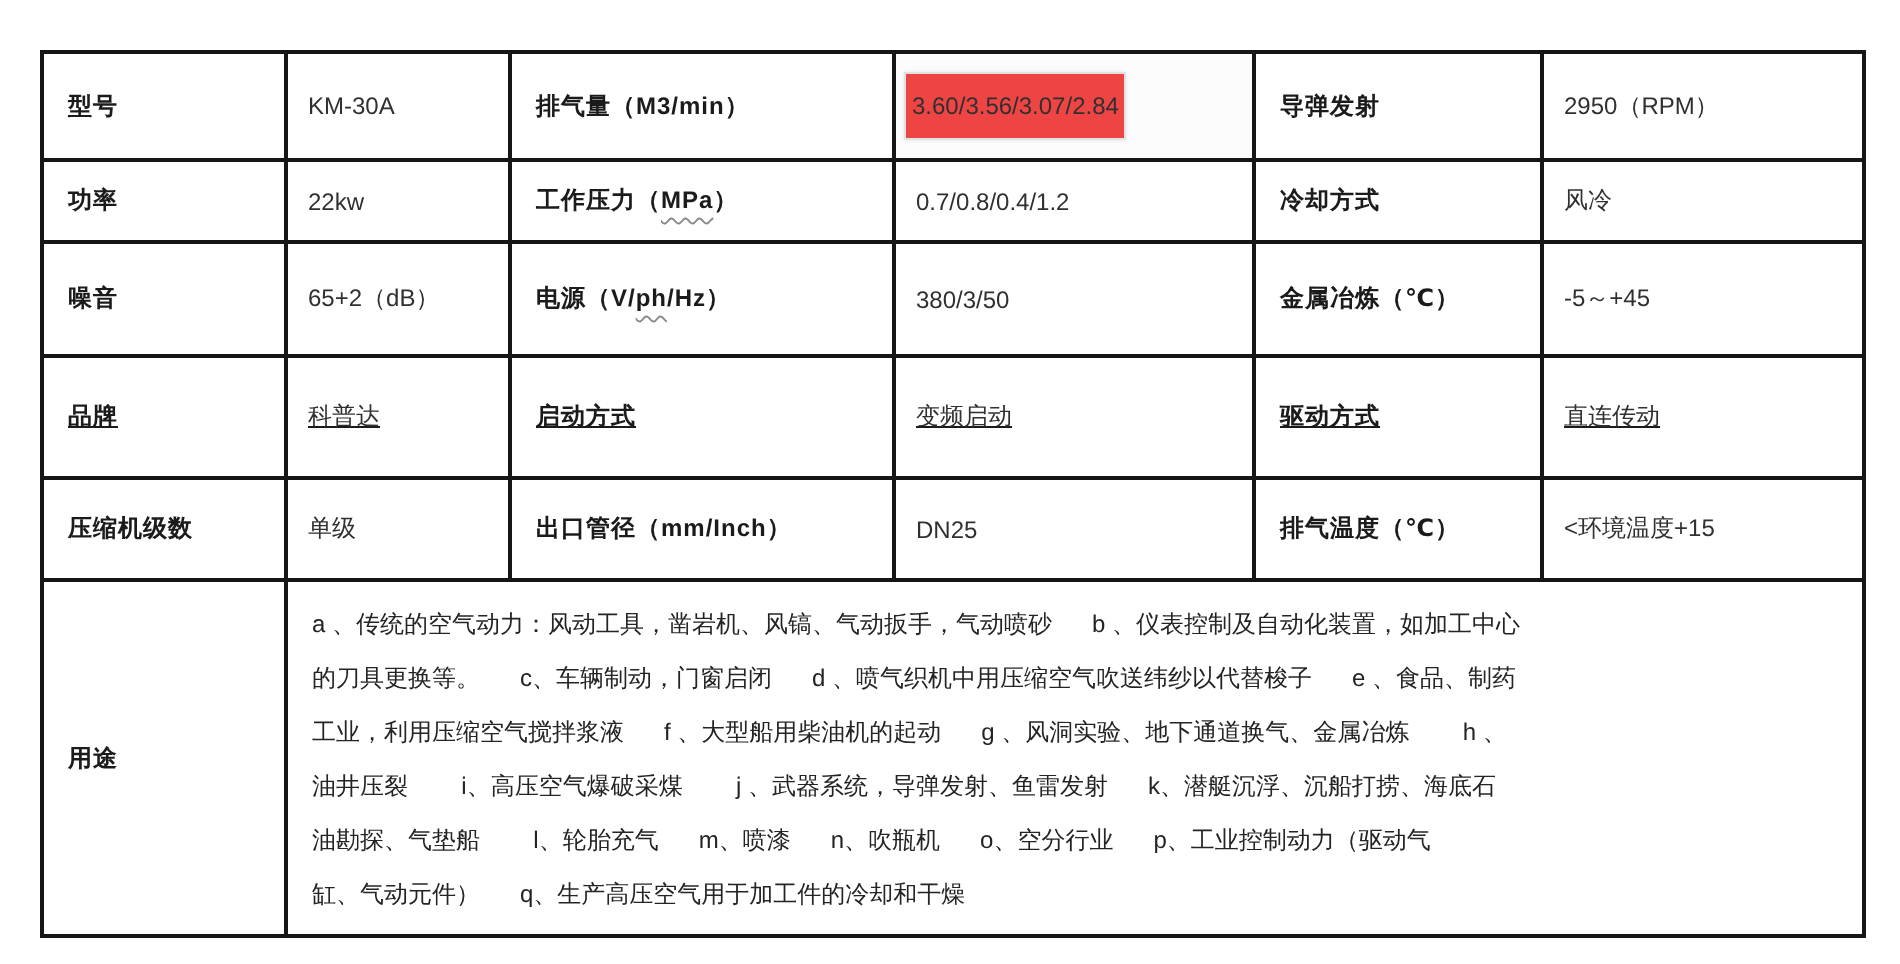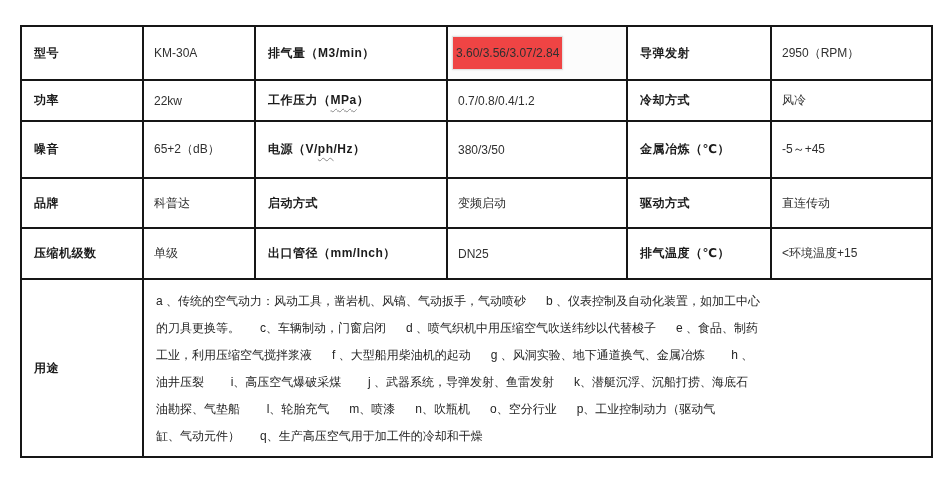--- a/index.html
+++ b/index.html
@@ -31,21 +31,21 @@
     letter-spacing:0.5px;
   }
   td.val{
     font-weight:400;
     color:#303030;
     padding:0 2px 0 10px;
   }
   tr.r0{height:54px;}
   tr.r1{height:41px;}
   tr.r2{height:57px;padding-left:19px;}
-  tr.r3{height:50px;}
+  tr.r3{height:61px;text-decoration:underline;}
   tr.r4{height:51px;padding-left:40px;}
   tr.r5{height:159px;}
   .sq{
     text-decoration-line:underline;
     text-decoration-style:wavy;
     text-decoration-color:#8a8a8a;
     text-decoration-thickness:1px;
     text-underline-offset:4px;
   }
   .hl{

